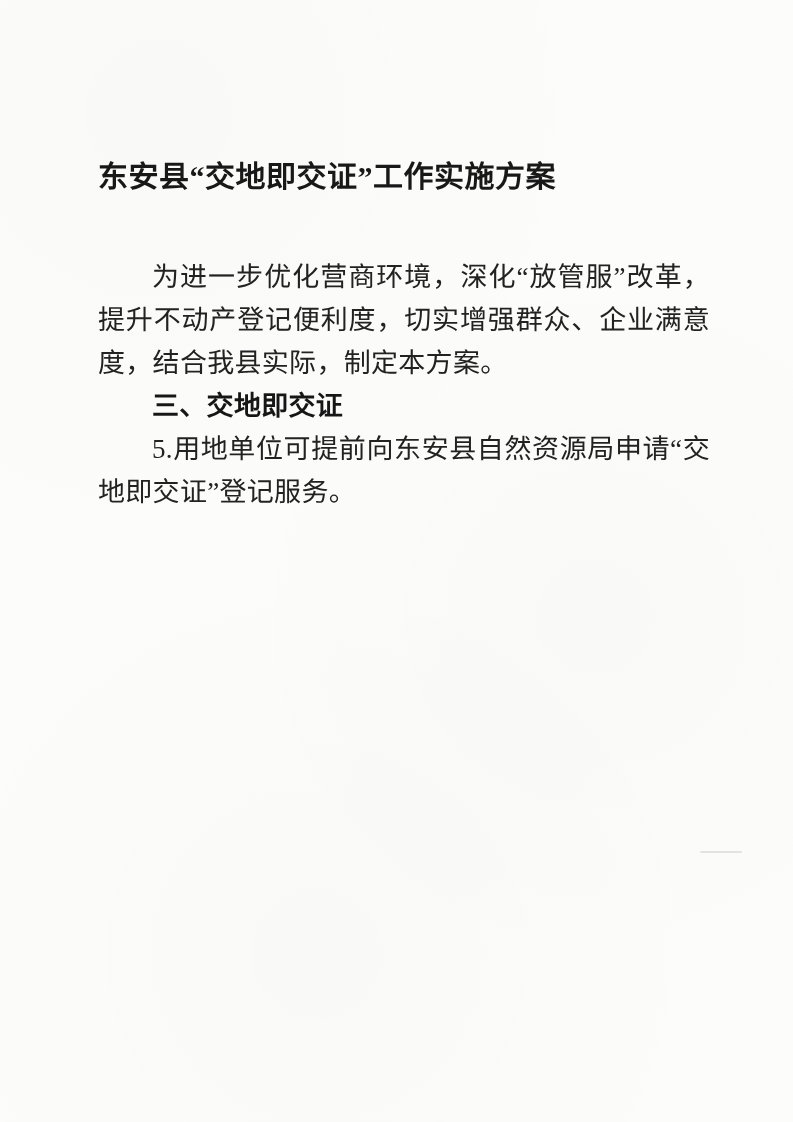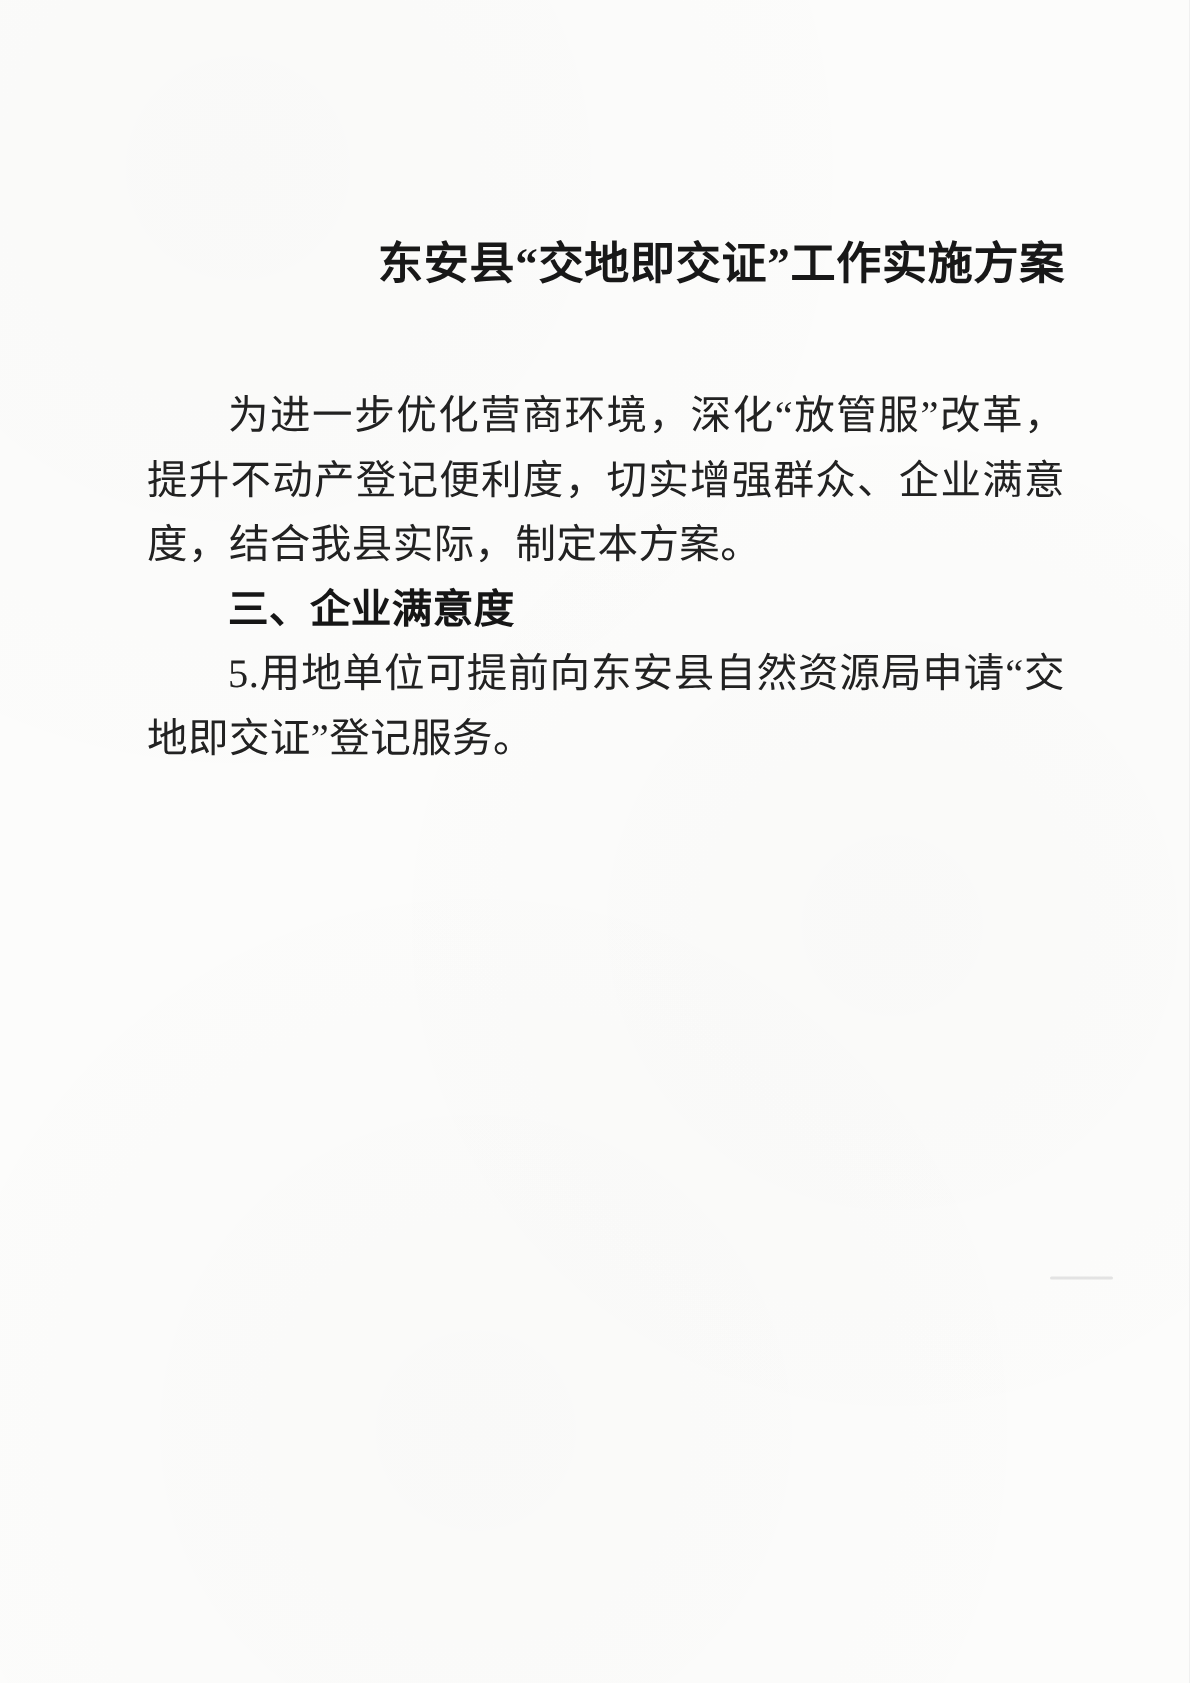--- a/index.html
+++ b/index.html
@@ -18,21 +18,21 @@
       radial-gradient(circle at 40% 85%, rgba(0,0,0,0.012), transparent 40%),
       #fcfcfb;
     overflow: hidden;
     color: #1f1f1f;
   }
   .content {
     padding: 0 83px 0 98px;
   }
   .doc-title {
     margin: 158px 0 0 0;
-    text-align: right;
+    text-align: left;
     font-family: "Liberation Serif", "DejaVu Serif", serif;
     font-weight: 700;
     font-size: 30px;
     line-height: 38px;
     letter-spacing: 0.5px;
     color: #181818;
   }
   .doc-body {
     margin-top: 60px;
   }
@@ -77,21 +77,21 @@
 
     <h1 class="doc-title">东安县“交地即交证”工作实施方案</h1>
 
     <div class="doc-body">
       <p class="para">为进一步优化营商环境，深化“放管服”改革，提升不动产登记便利度，切实增强群众、企业满意度，结合我县实际，制定本方案。</p>
 
 
 
 
 
-      <p class="heading">三、企业满意度</p>
+      <p class="heading">三、交地即交证</p>
 
 
       <p class="para">5.用地单位可提前向东安县自然资源局申请“交地即交证”登记服务。</p>
     </div>
 
   </div>
   <div class="scan-artifact"></div>
 </div>
 
 </body></html>

